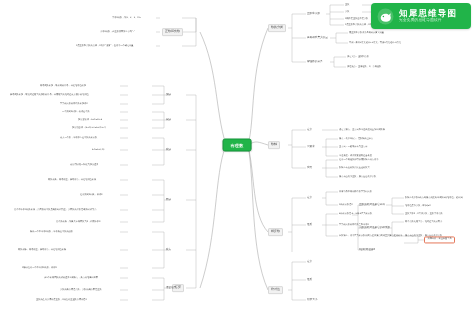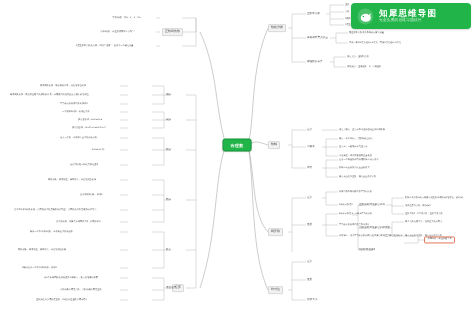--- a/index.html
+++ b/index.html
@@ -34,21 +34,21 @@
     position:absolute;
     background:#21b449;border:0.8px solid #15963a;border-radius:2.5px;
     color:#ffffff;font-size:4px;font-weight:bold;
     padding:3px 7px;
     transform:translate(-50%,-50%);
     letter-spacing:0.3px;
     box-shadow:0 0.5px 1.5px rgba(0,0,0,.18);
   }
   #logo{
     position:absolute;right:3px;top:3px;
-    width:120px;height:26px;
+    width:100px;height:26px;
     background:#21b449;border-radius:4px;
     display:flex;align-items:center;gap:5px;
     padding:0 6px;box-sizing:border-box;
     box-shadow:0 1px 2px rgba(0,0,0,.15);
   }
   #logo .mark{width:17px;height:17px;flex:0 0 auto;}
   #logo .txt{display:flex;flex-direction:column;justify-content:center;line-height:1;}
   #logo .title{color:#fff;font-size:8.5px;font-weight:bold;letter-spacing:1.2px;}
   #logo .sub{color:#d8f5e0;font-size:3.6px;margin-top:2px;letter-spacing:.3px;}
 </style>

